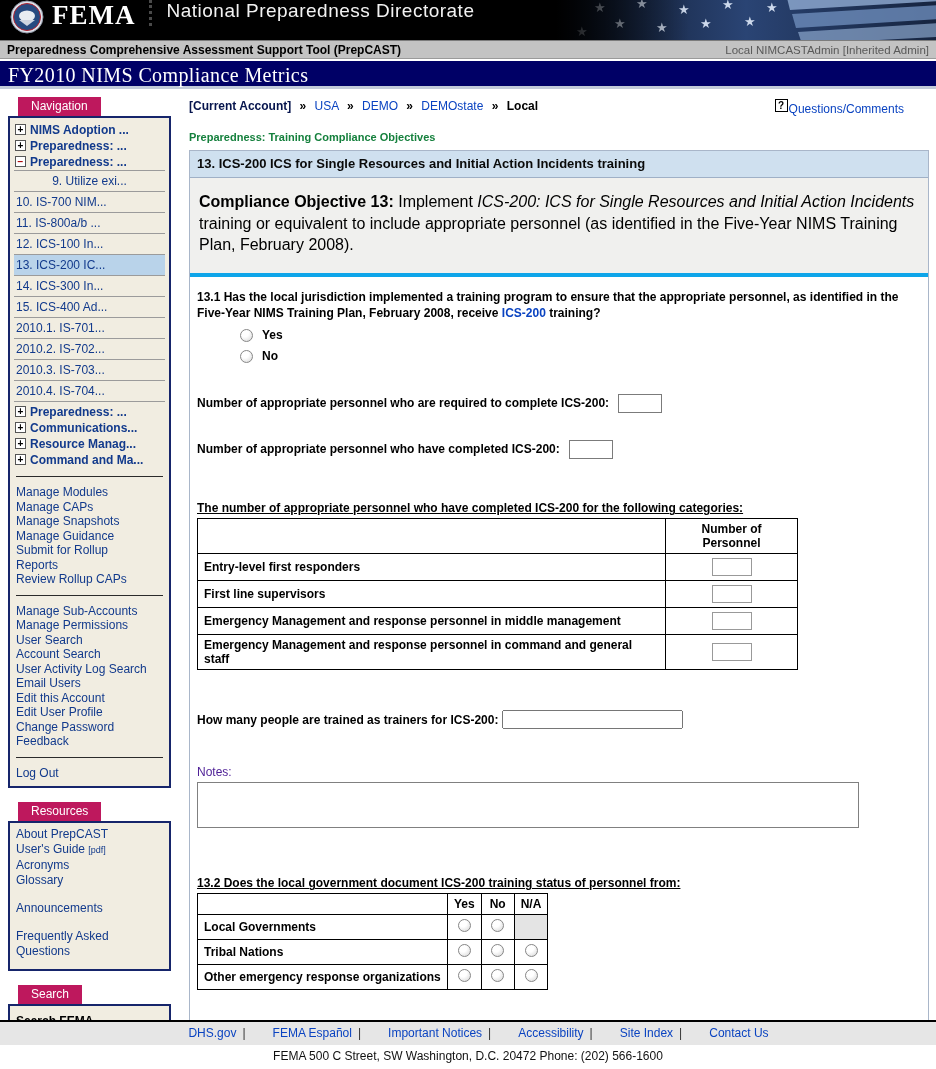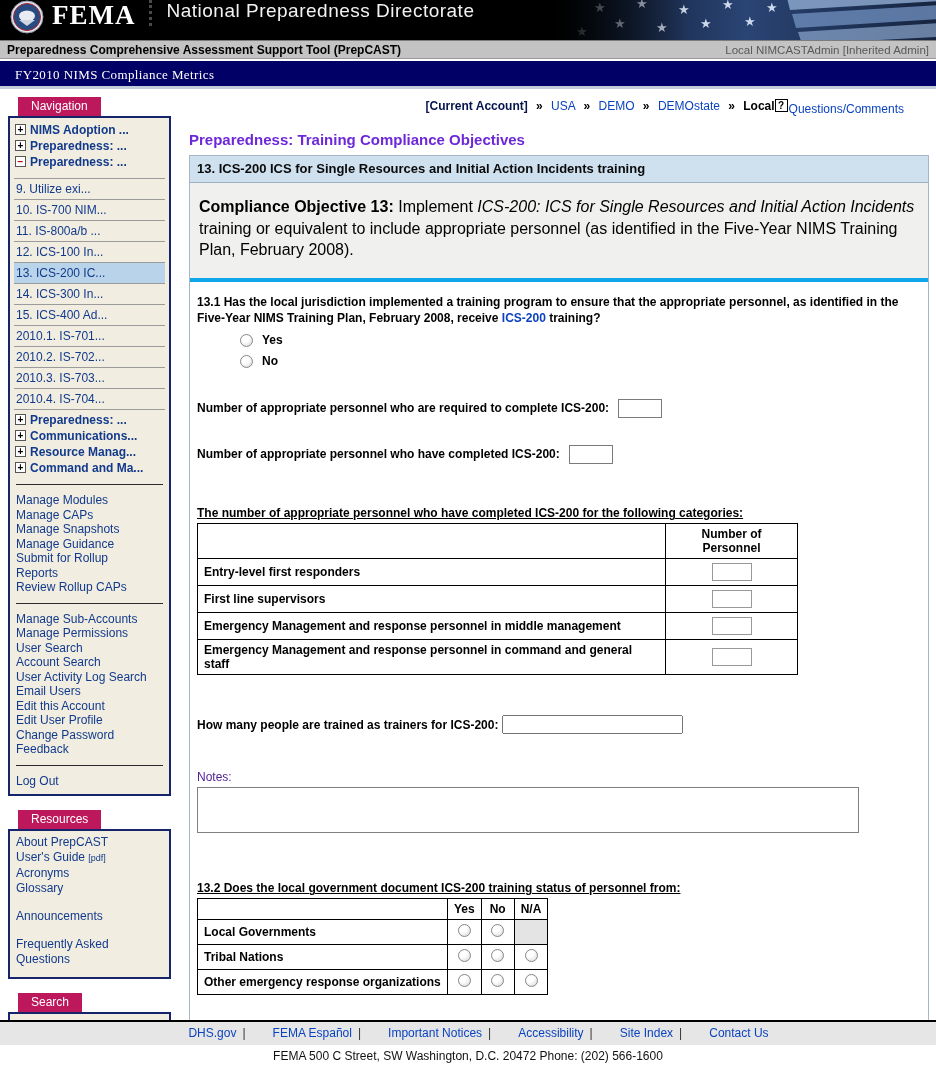--- a/index.html
+++ b/index.html
@@ -14,64 +14,64 @@
   .hdr-divider { height:26px; border-left:3px dotted #4a4a4a; margin:0 14px 0 4px; z-index:2; }
   .directorate { color:#f2f2f2; font-size:19px; letter-spacing:0.5px; z-index:2; white-space:nowrap; }
   .flag-wrap { position:absolute; right:0; top:0; width:380px; height:40px; z-index:1; line-height:0; }
 
   
   .appbar { height:19px; background:#c3c3c3; border-top:1px solid #7c7c7c; border-bottom:1px solid #9a9a9a; display:flex; justify-content:space-between; align-items:center; padding:0 7px;gap:48px; }
   .appbar .left { font-size:12px; font-weight:bold; color:#000; }
   .appbar .right { font-size:11.5px; color:#595959; }
 
   
-  .banner { margin-top:2px; height:28px; background:#000066; color:#fff; font-family:"Liberation Serif", serif; font-size:13px; line-height:28px; padding-left:15px; border-bottom:3px solid #c2cbd9; letter-spacing:0.4px; }
+  .banner { margin-top:2px; height:28px; background:#000066; color:#fff; font-family:"Liberation Serif", serif; font-size:20px; line-height:28px; padding-left:8px; border-bottom:3px solid #c2cbd9; letter-spacing:0.4px; }
 
   
   .body-row { display:flex; align-items:flex-start; padding-top:7px; min-height:930px; }
   .sidebar { width:180px; flex:none; padding-left:8px; }
   .main { flex:1; padding:0 6px 0 9px; font-size:12px; color:#000; }
 
   
   .side-tab { display:inline-block; background:#be185d; color:#fff; font-size:12px; padding:2px 13px 3px; margin-left:10px; }
   .side-box { width:163px; border:2px solid #16256b; background:#f1ede1; padding:4px 4px 6px; margin-bottom:13px; }
   .tree { font-size:12px; }
   .tree-group { display:flex; align-items:flex-start; gap:4px; padding:1px 1px; font-weight:bold; color:#123a8c; cursor:pointer; }
   .tgl { flex:none; width:11px; height:11px; border:1px solid #555; background:#fff; color:#000; font-size:10px; line-height:9px; text-align:center; margin-top:1px; font-weight:bold; cursor:pointer; }
   .tgl.minus { color:#a00; }
   .tree-group a { color:#123a8c; text-decoration:none; cursor:pointer; }
   .tree-leaf { display:block; padding:3px 2px; border-bottom:1px solid #9b9b9b; color:#123a8c; text-decoration:none; cursor:pointer; }
-  .tree-leaf.first { border-top:1px solid #9b9b9b; margin-top:8px; }
+  .tree-leaf.first { border-top:1px solid #9b9b9b; margin-top:0;text-align:center; }
   .tree-leaf.sel { background:#b9d3ea; }
   .side-hr { border:none; border-top:1px solid #2b2b2b; margin:8px 2px; }
   .side-link { display:block; color:#123a8c; text-decoration:none; font-size:12px; padding:0 2px; line-height:14.5px; cursor:pointer; }
   .gap-after { margin-bottom:13px; }
   .pdf-tag { font-size:9px; }
   .res-box .side-link { line-height:15px; }
 
   
   .search-label { font-weight:bold; font-size:12px; margin:4px 2px 7px; color:#000; }
   .search-row { display:flex; align-items:center; gap:5px; margin:0 2px; }
   .search-row input { width:100px; height:20px; border:1px solid #777; background:#fff; font-size:12px; padding:1px 3px; }
   .pill { display:inline-block; border:1px solid #7e7e7e; border-radius:11px; background:linear-gradient(180deg,#ffffff 0%,#f0f0f0 45%,#d7d7d7 100%); font-size:12.5px; color:#1a1a1a; cursor:pointer; font-family:"Liberation Sans",sans-serif; }
   .go-btn { padding:1px 9px 2px; }
   .adv-link { display:block; text-align:right; color:#123a8c; text-decoration:none; font-size:12.5px; margin:5px 4px 8px 0; cursor:pointer; }
 
   
-  .crumb-row { display:flex; justify-content:flex-end; align-items:flex-start; margin-top:3px; font-size:12px; }
+  .crumb-row { display:flex; justify-content:space-between; align-items:flex-start; margin-top:3px; font-size:12px; }
   .crumbs { color:#000; }
   .crumb-sep { color:#000; margin:0 5px; font-weight:bold; }
   .crumb-link { color:#0a43c1; text-decoration:none; cursor:pointer; }
   .crumb-acct { color:#06144d; font-weight:bold; text-decoration:none; cursor:pointer; }
   .crumb-cur { font-weight:bold; color:#000; }
   .help { display:flex; align-items:flex-start; gap:1px; margin-right:26px; }
   .q-icon { display:inline-block; width:13px; height:13px; border:1px solid #000; background:#fff; color:#000; font-size:10px; font-weight:bold; text-align:center; line-height:12px; cursor:pointer; }
   .help a { color:#0a43c1; text-decoration:none; font-size:12px; margin-top:3px; cursor:pointer; }
 
-  .page-h1 { font-size:15px; font-weight:bold; margin:15px 0 7px; color:#6d28d9; }
+  .page-h1 { font-size:11px; font-weight:bold; margin:15px 0 7px; color:#15803d; }
 
   
   .panel { border:1px solid #a9b6c9; margin-right:1px; background:#fff; }
   .sec-hdr { background:#cfe0ef; border-bottom:1px solid #9fb0c6; font-size:13px; font-weight:bold; padding:5px 7px 6px; color:#0a0a0a; }
   .objective { background:#f0f0ee; padding:13px 9px 17px; font-size:16px; line-height:1.35; border-bottom:4px solid #0ea5e9; }
   .qarea { padding:13px 7px 18px; }
   .q-bold { font-weight:bold; line-height:1.32; }
   .ics-link { color:#0a43c1; text-decoration:none; font-weight:bold; cursor:pointer; }
   .radio-row { display:flex; align-items:center; gap:9px; margin:7px 0 4px 43px; font-weight:bold; }
   .radio { flex:none; width:13px; height:13px; border-radius:50%; border:1px solid #878787; background:radial-gradient(circle at 35% 30%, #ffffff 35%, #e8e8e8 70%, #cfcfcf 100%); cursor:pointer; }

